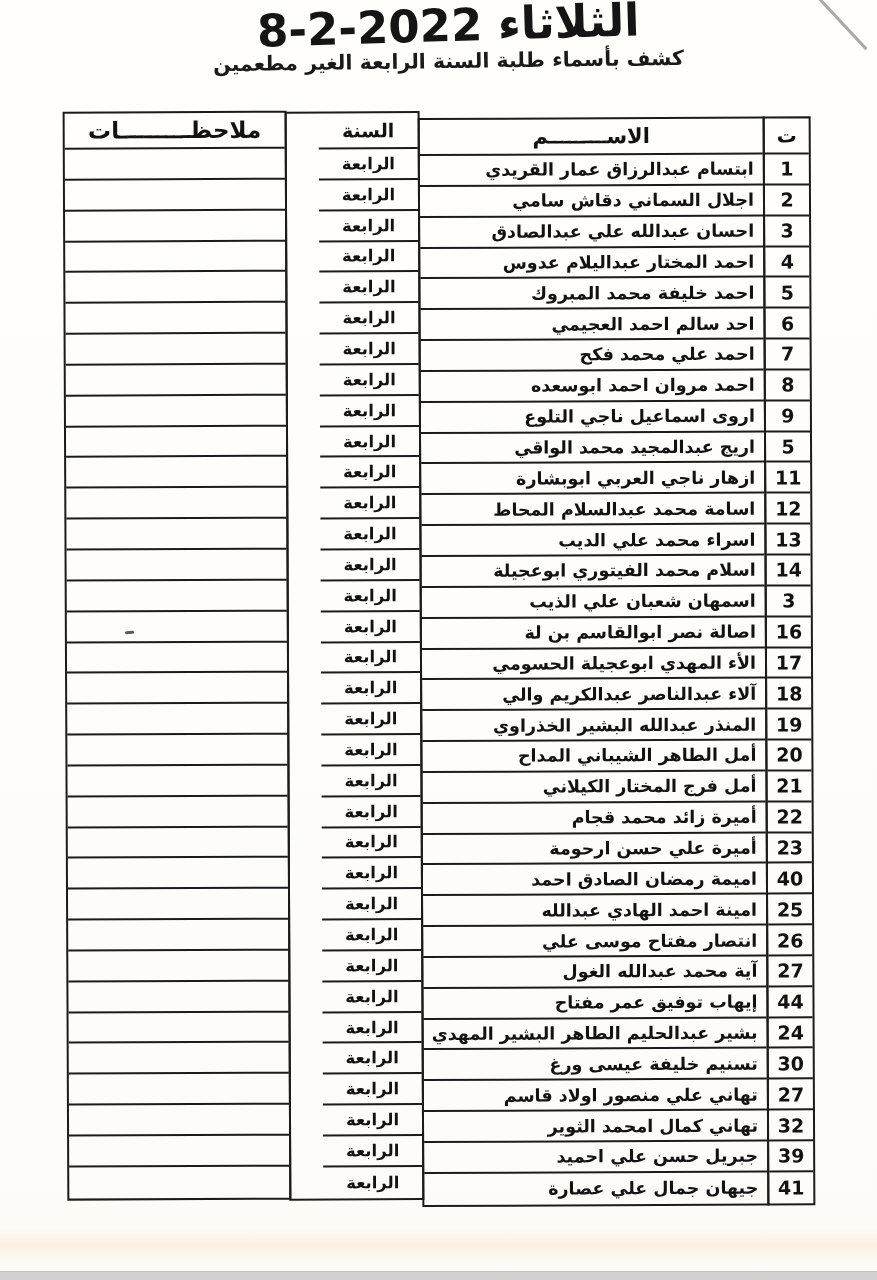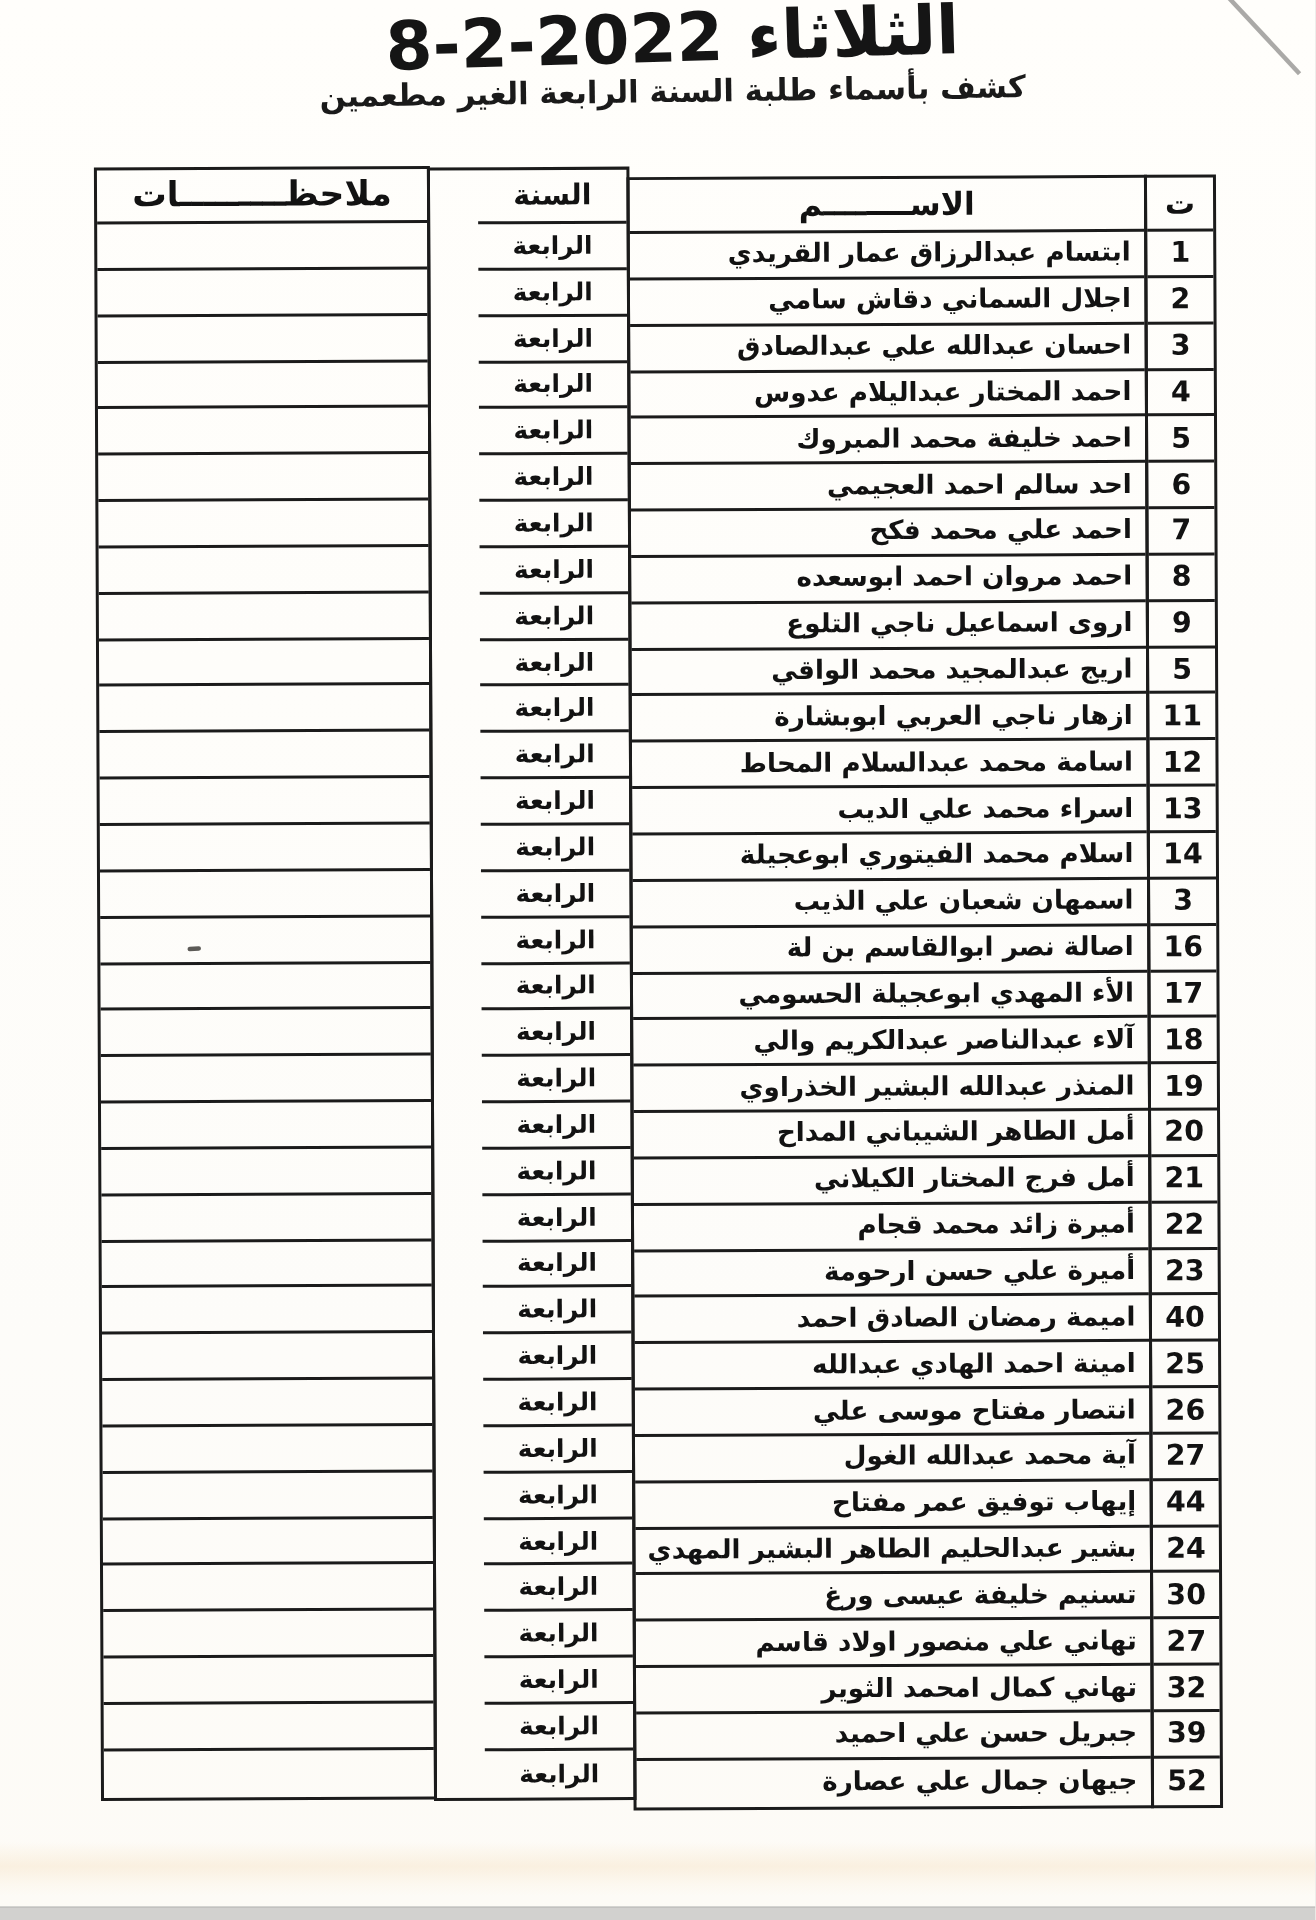--- a/index.html
+++ b/index.html
@@ -247,21 +247,21 @@
         <div class="cell">40</div>
         <div class="cell">25</div>
         <div class="cell">26</div>
         <div class="cell">27</div>
         <div class="cell">44</div>
         <div class="cell">24</div>
         <div class="cell">30</div>
         <div class="cell">27</div>
         <div class="cell">32</div>
         <div class="cell">39</div>
-        <div class="cell">52</div>
+        <div class="cell">41</div>
       </div>
 
   </div>
 
   <div class="speck"></div>
   <div class="warm-band"></div>
   <div class="bottom-strip"></div>
 
 </div>
 

